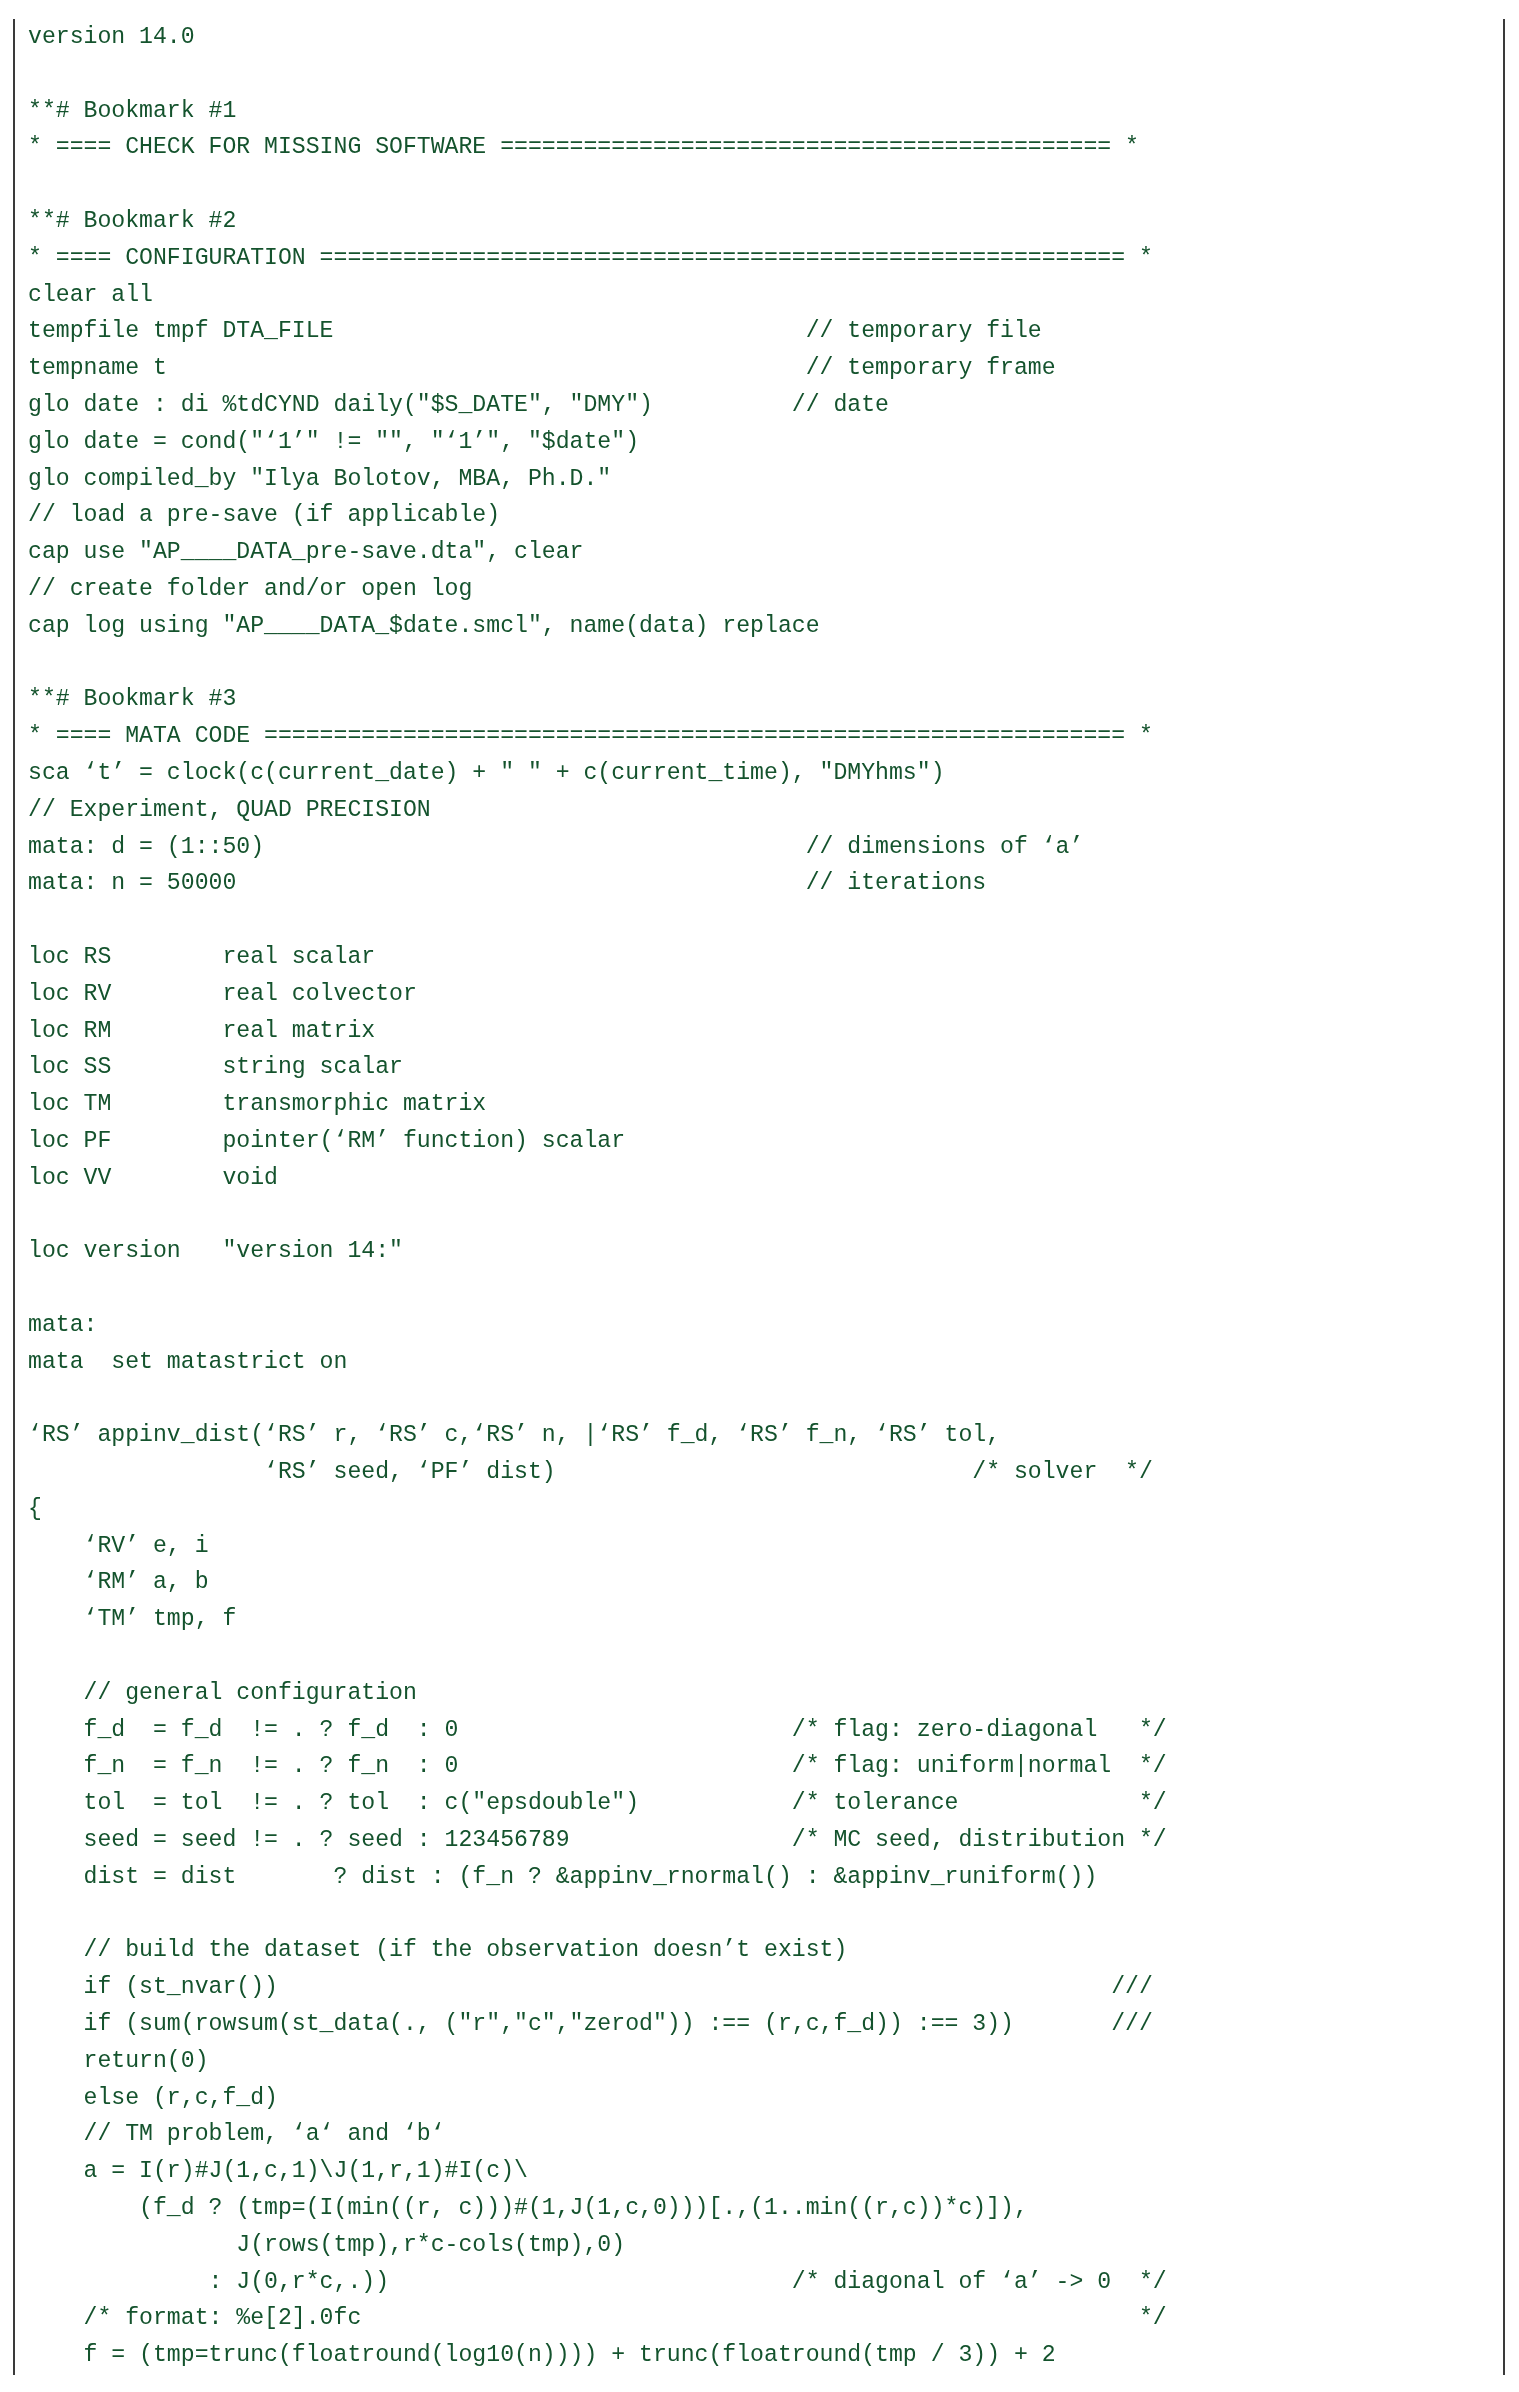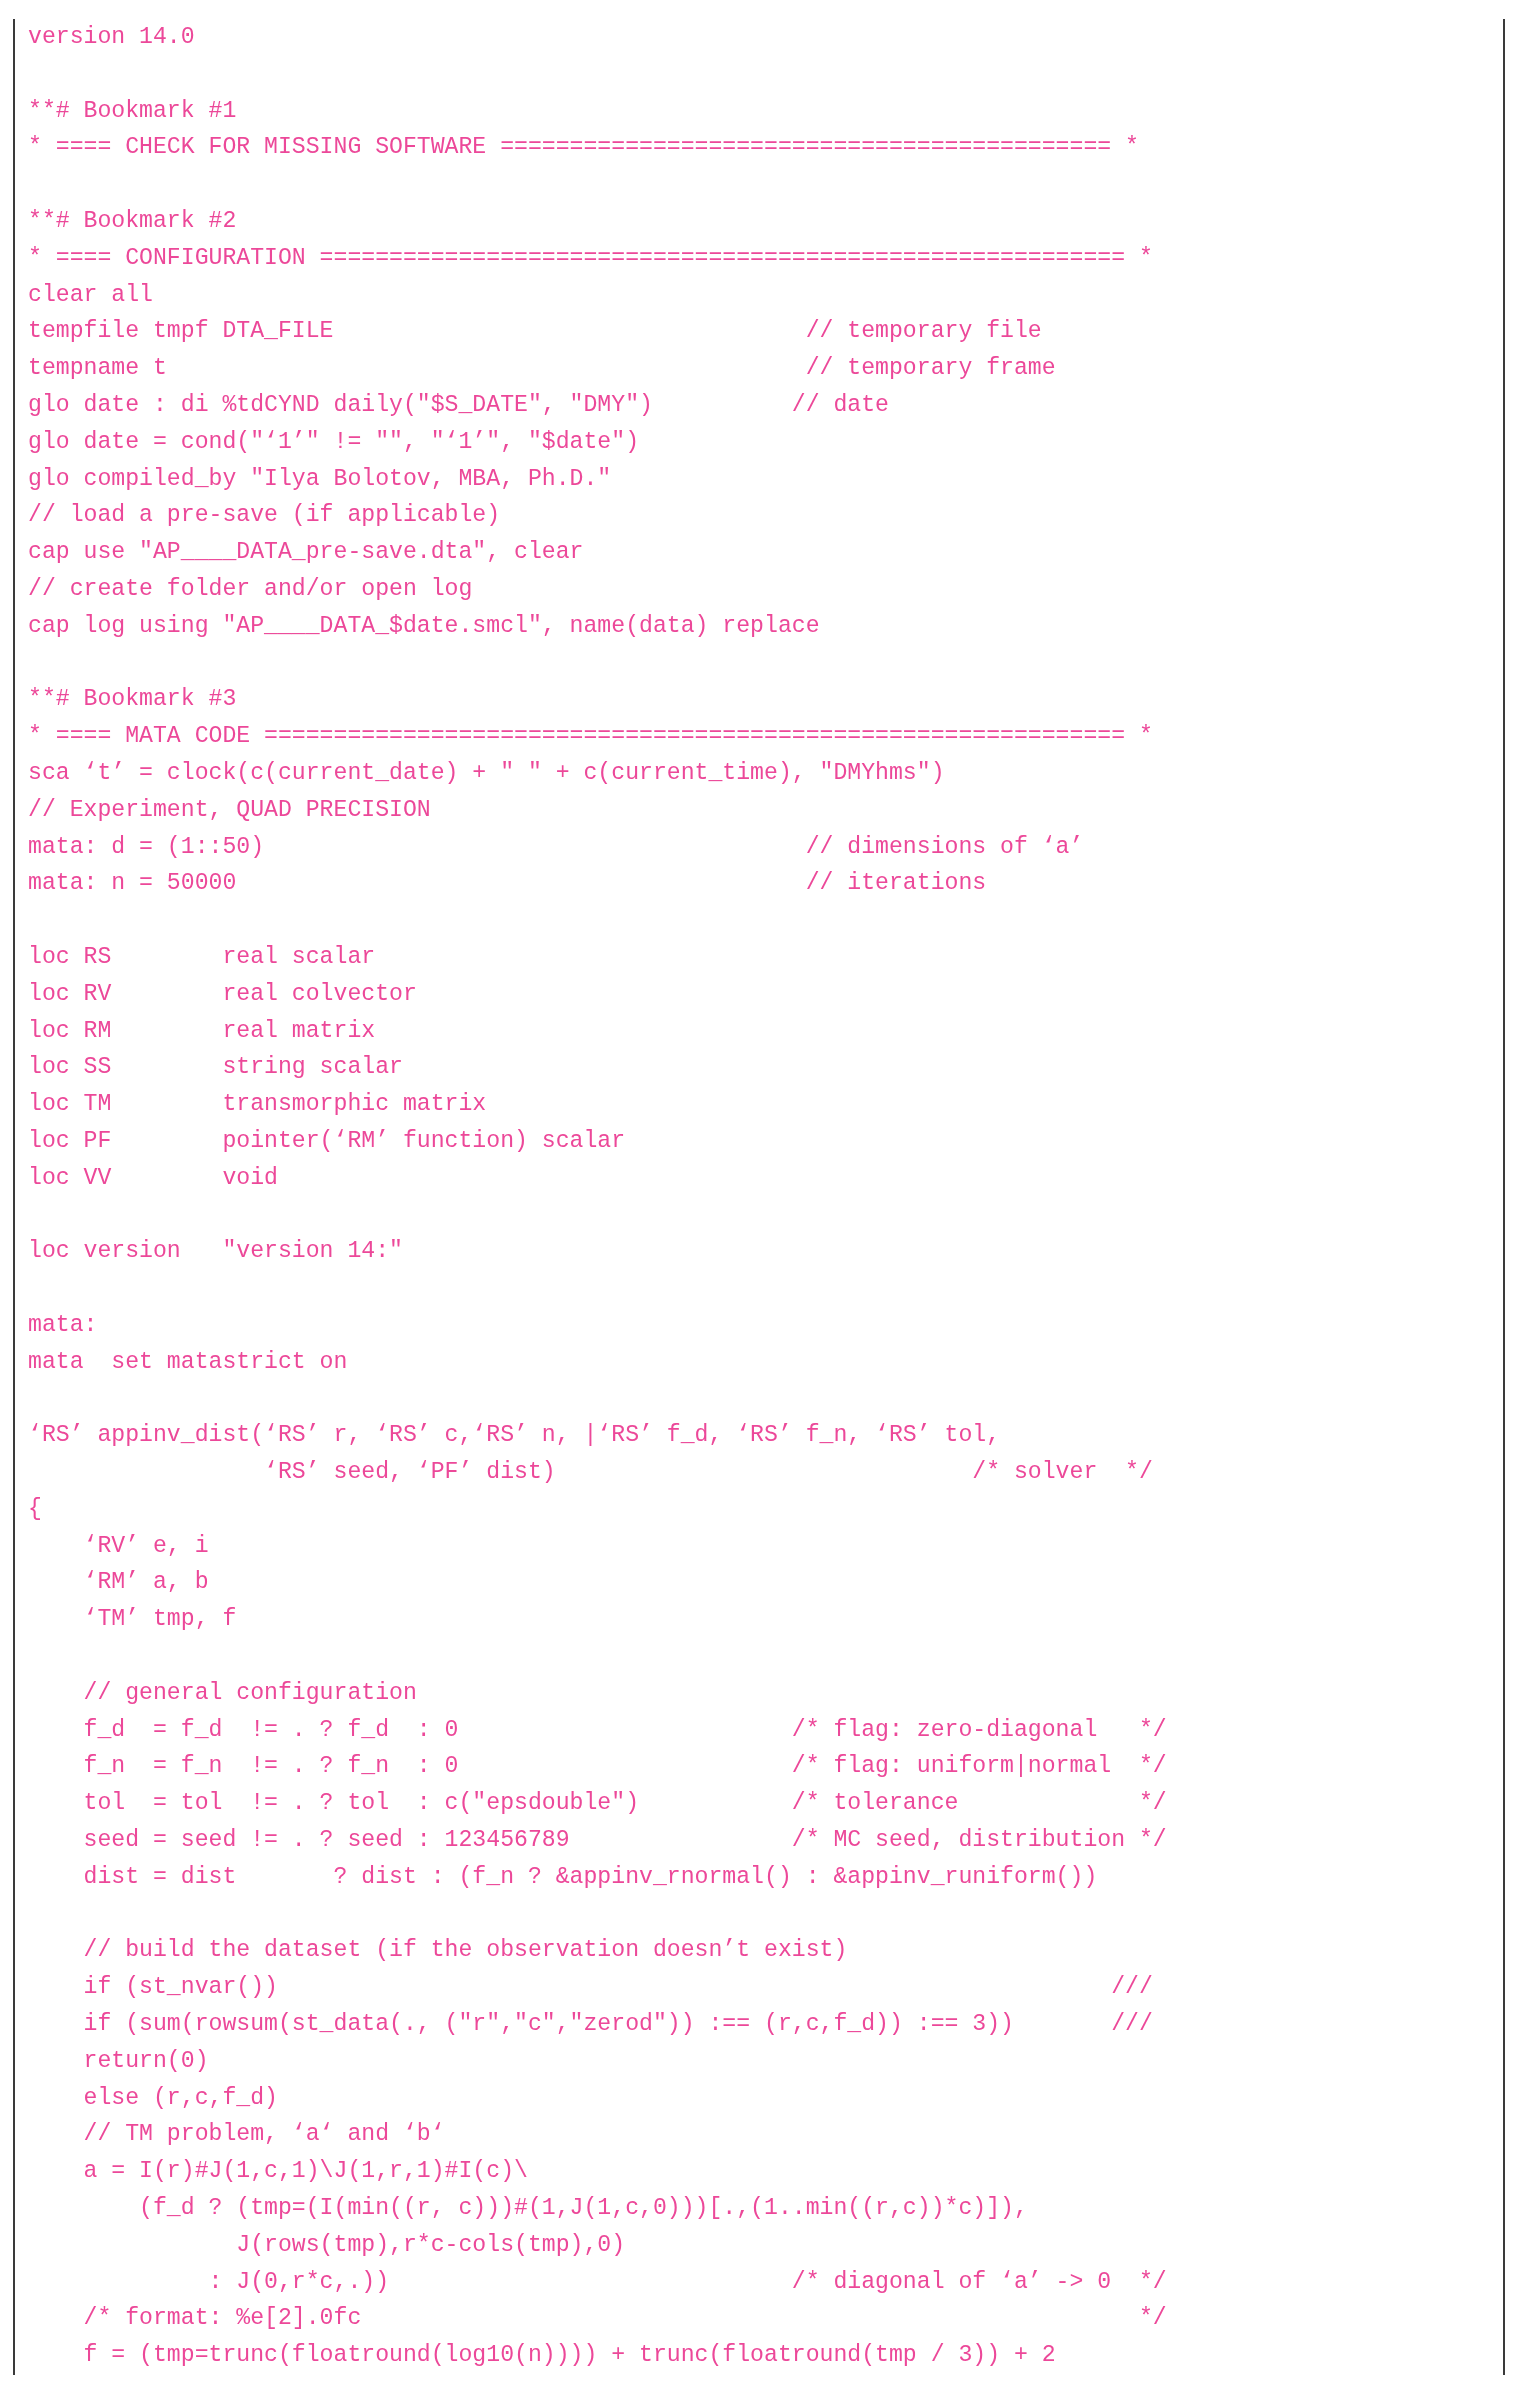--- a/index.html
+++ b/index.html
@@ -24,21 +24,21 @@
       box-sizing: border-box;
     }
     .code {
       position: absolute;
       left: 13px;
       top: 0px;
       margin: 0;
       font-family: "Liberation Mono", "DejaVu Sans Mono", monospace;
       font-size: 23.15px;
       line-height: 36.8px;
-      color: #ec4899;
+      color: #14532d;
       white-space: pre;
       letter-spacing: 0px;
     }
     .line {
       display: block;
       height: 36.8px;
     }
   </style>
 </head>
 <body>

